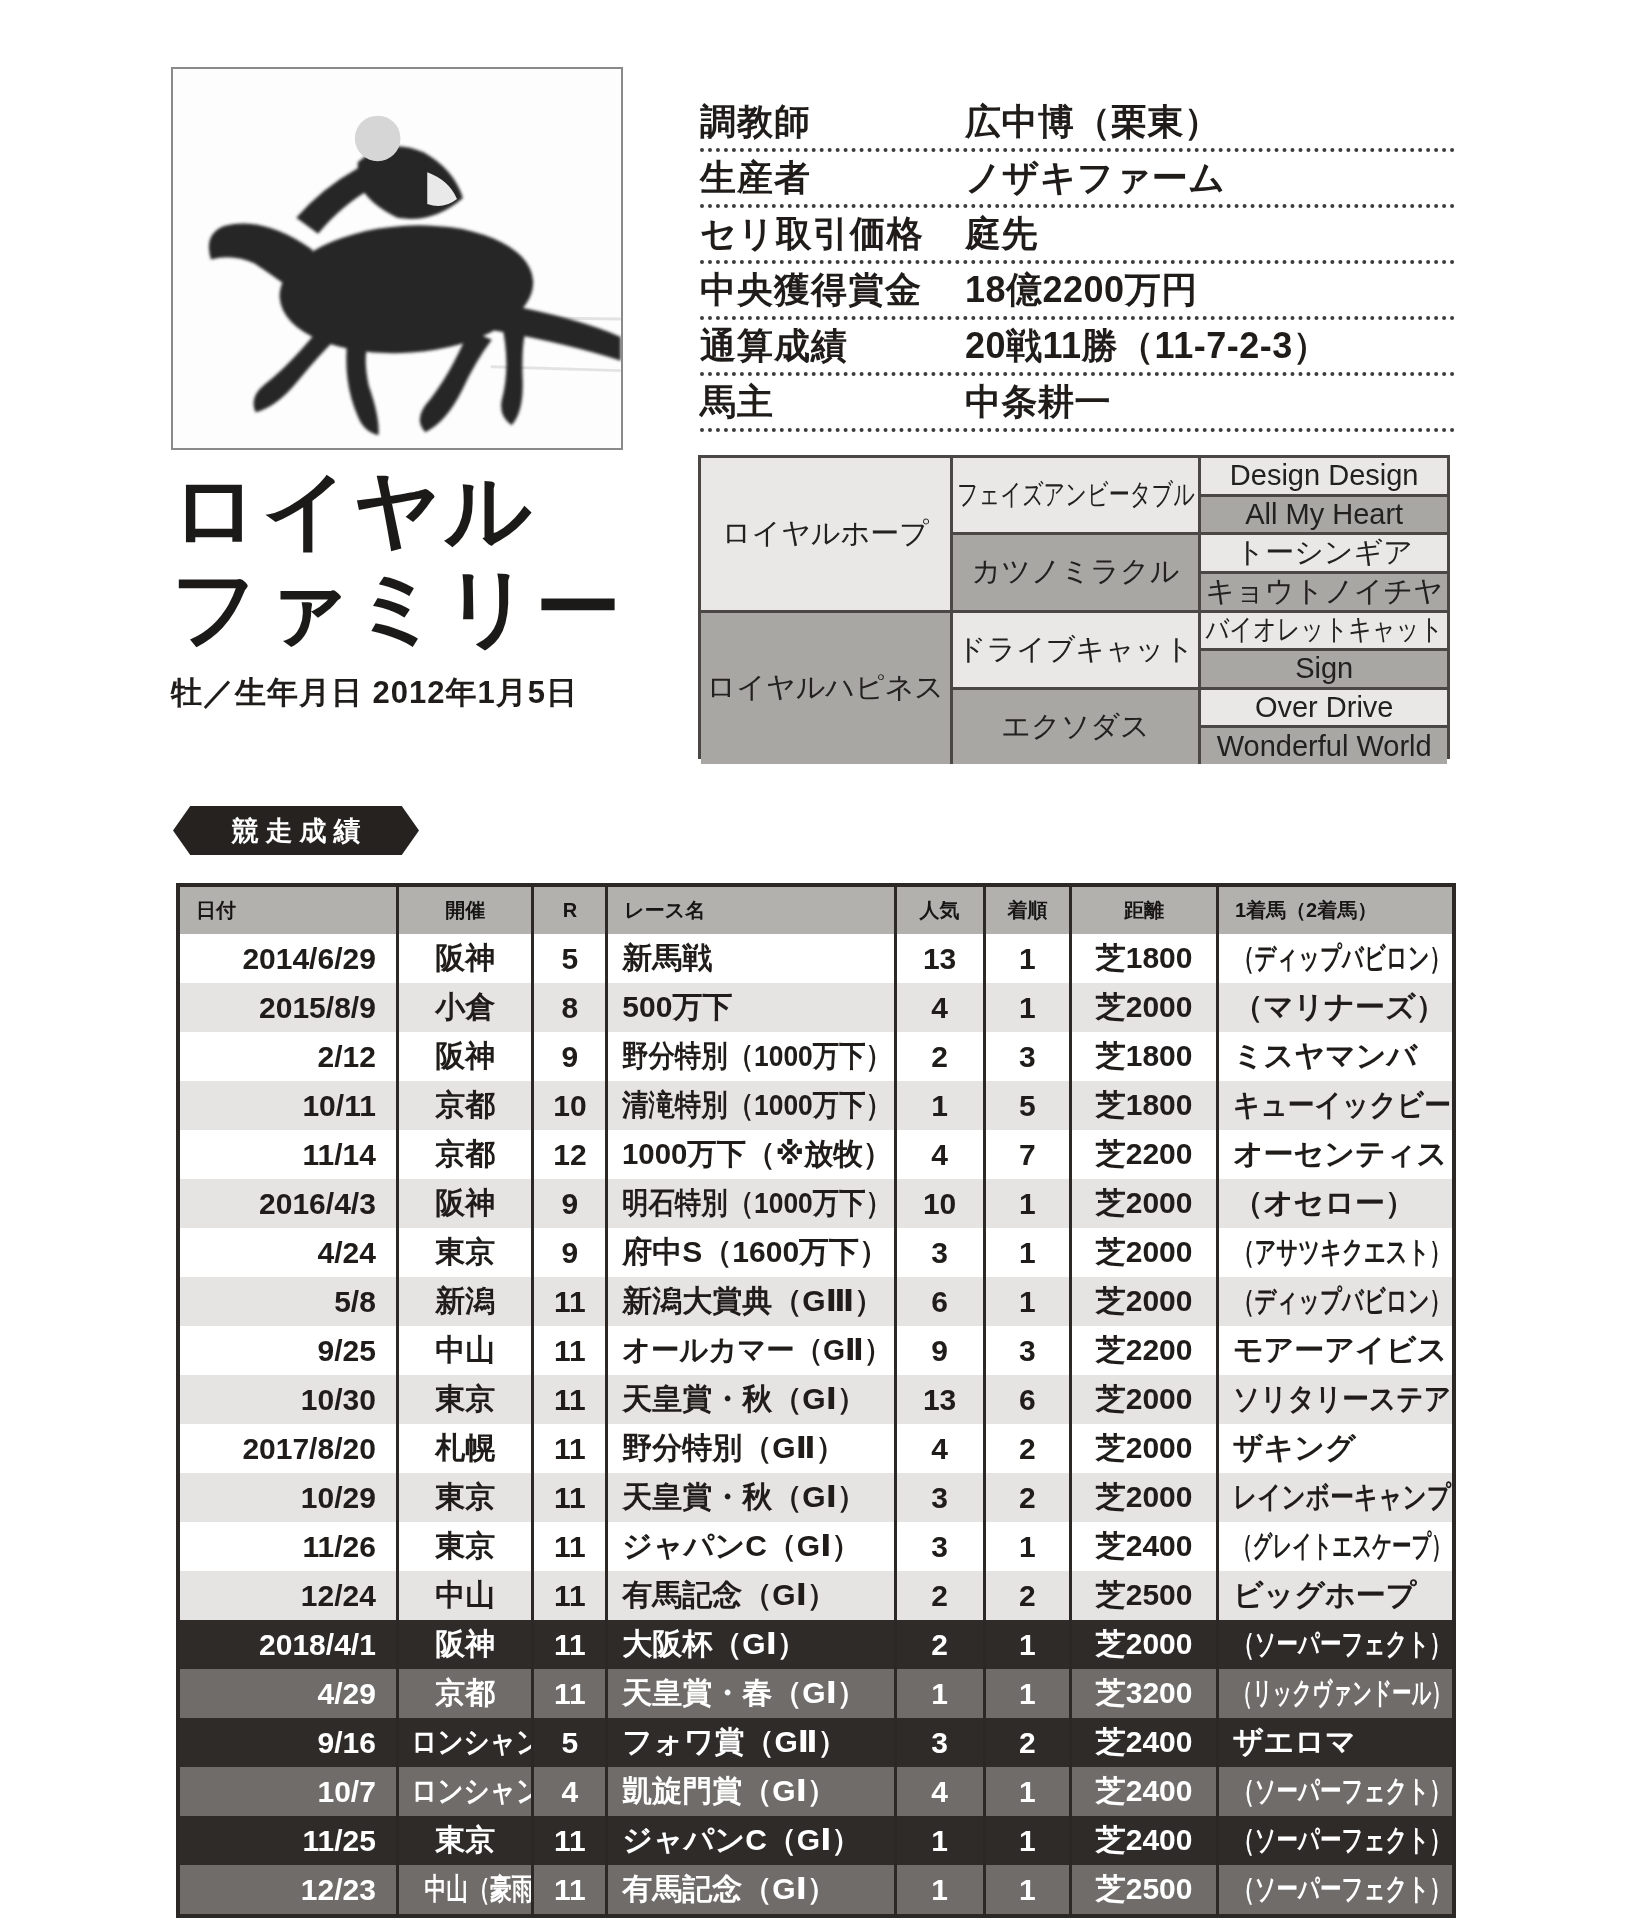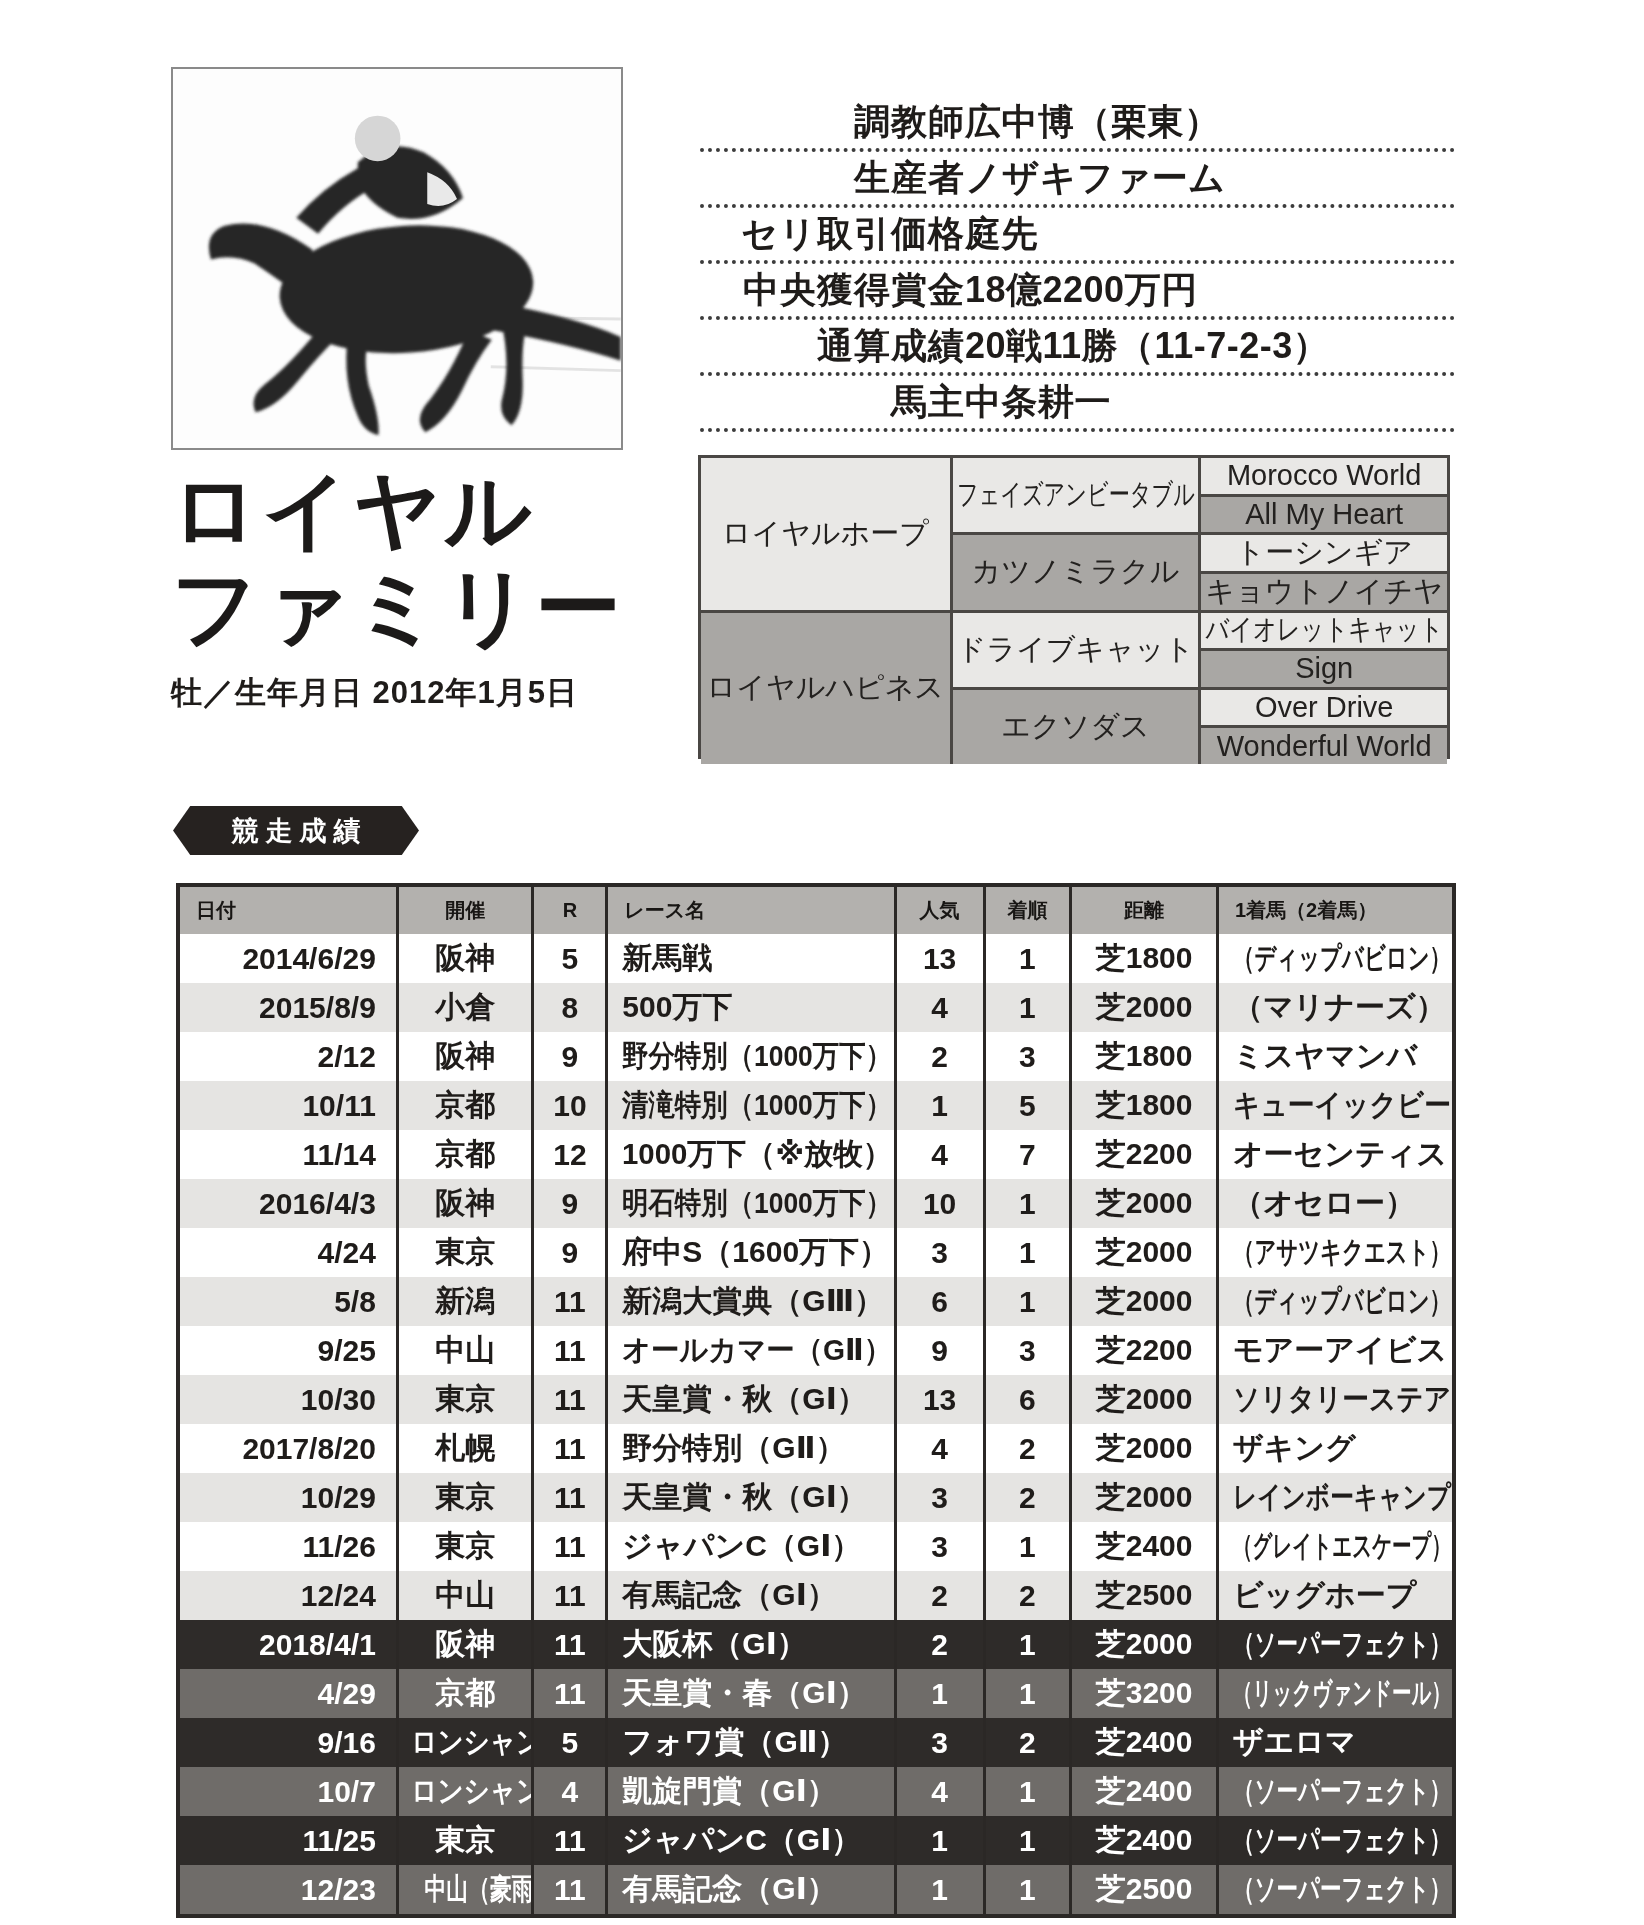--- a/index.html
+++ b/index.html
@@ -7,21 +7,21 @@
   .page{position:relative;width:1644px;height:1925px;background:#fff;overflow:hidden;}
 
   
   .photo-frame{position:absolute;left:171px;top:67px;width:452px;height:383px;
     border:2px solid var(--photo-border,#8a8a8a);box-sizing:border-box;background:#fefefe;overflow:hidden;}
   .photo-frame svg{width:100%;height:100%;display:block;}
 
   
   .info-list{position:absolute;left:700px;top:96px;width:755px;}
   .info-row{display:flex;align-items:center;height:52px;border-bottom:4px dotted var(--dotted-line,#3c3c3c);}
-  .info-label{width:265px;flex:0 0 265px;font-size:36px;font-weight:bold;letter-spacing:1px;text-align:right;}
+  .info-label{width:265px;flex:0 0 265px;font-size:36px;font-weight:bold;letter-spacing:1px;}
   .info-value{font-size:36px;font-weight:bold;letter-spacing:0.5px;}
 
   
   .name-block{position:absolute;left:171px;top:462px;width:470px;}
   .horse-name-line{font-size:86px;font-weight:bold;line-height:97px;letter-spacing:3px;color:#1c1a19;}
   .horse-subtitle{margin-top:16px;font-size:31px;font-weight:bold;letter-spacing:1px;}
 
   
   .pedigree{position:absolute;left:698px;top:455px;width:752px;height:304px;
     display:grid;grid-template-columns:1fr 1fr 1fr;border:3px solid var(--ped-line,#4a4744);box-sizing:border-box;}
@@ -155,21 +155,21 @@
           <span class="fit">ドライブキャット</span>
         </div>
 
         <div class="ped-cell idx-3 tone-dark">
           <span class="fit">エクソダス</span>
         </div>
       </div>
     <div class="ped-col">
 
         <div class="ped-cell idx-0 tone-light">
-          <span class="fit">Morocco World</span>
+          <span class="fit">Design Design</span>
         </div>
 
         <div class="ped-cell idx-1 tone-dark">
           <span class="fit">All My Heart</span>
         </div>
 
         <div class="ped-cell idx-2 tone-light">
           <span class="fit">トーシンギア</span>
         </div>
 

